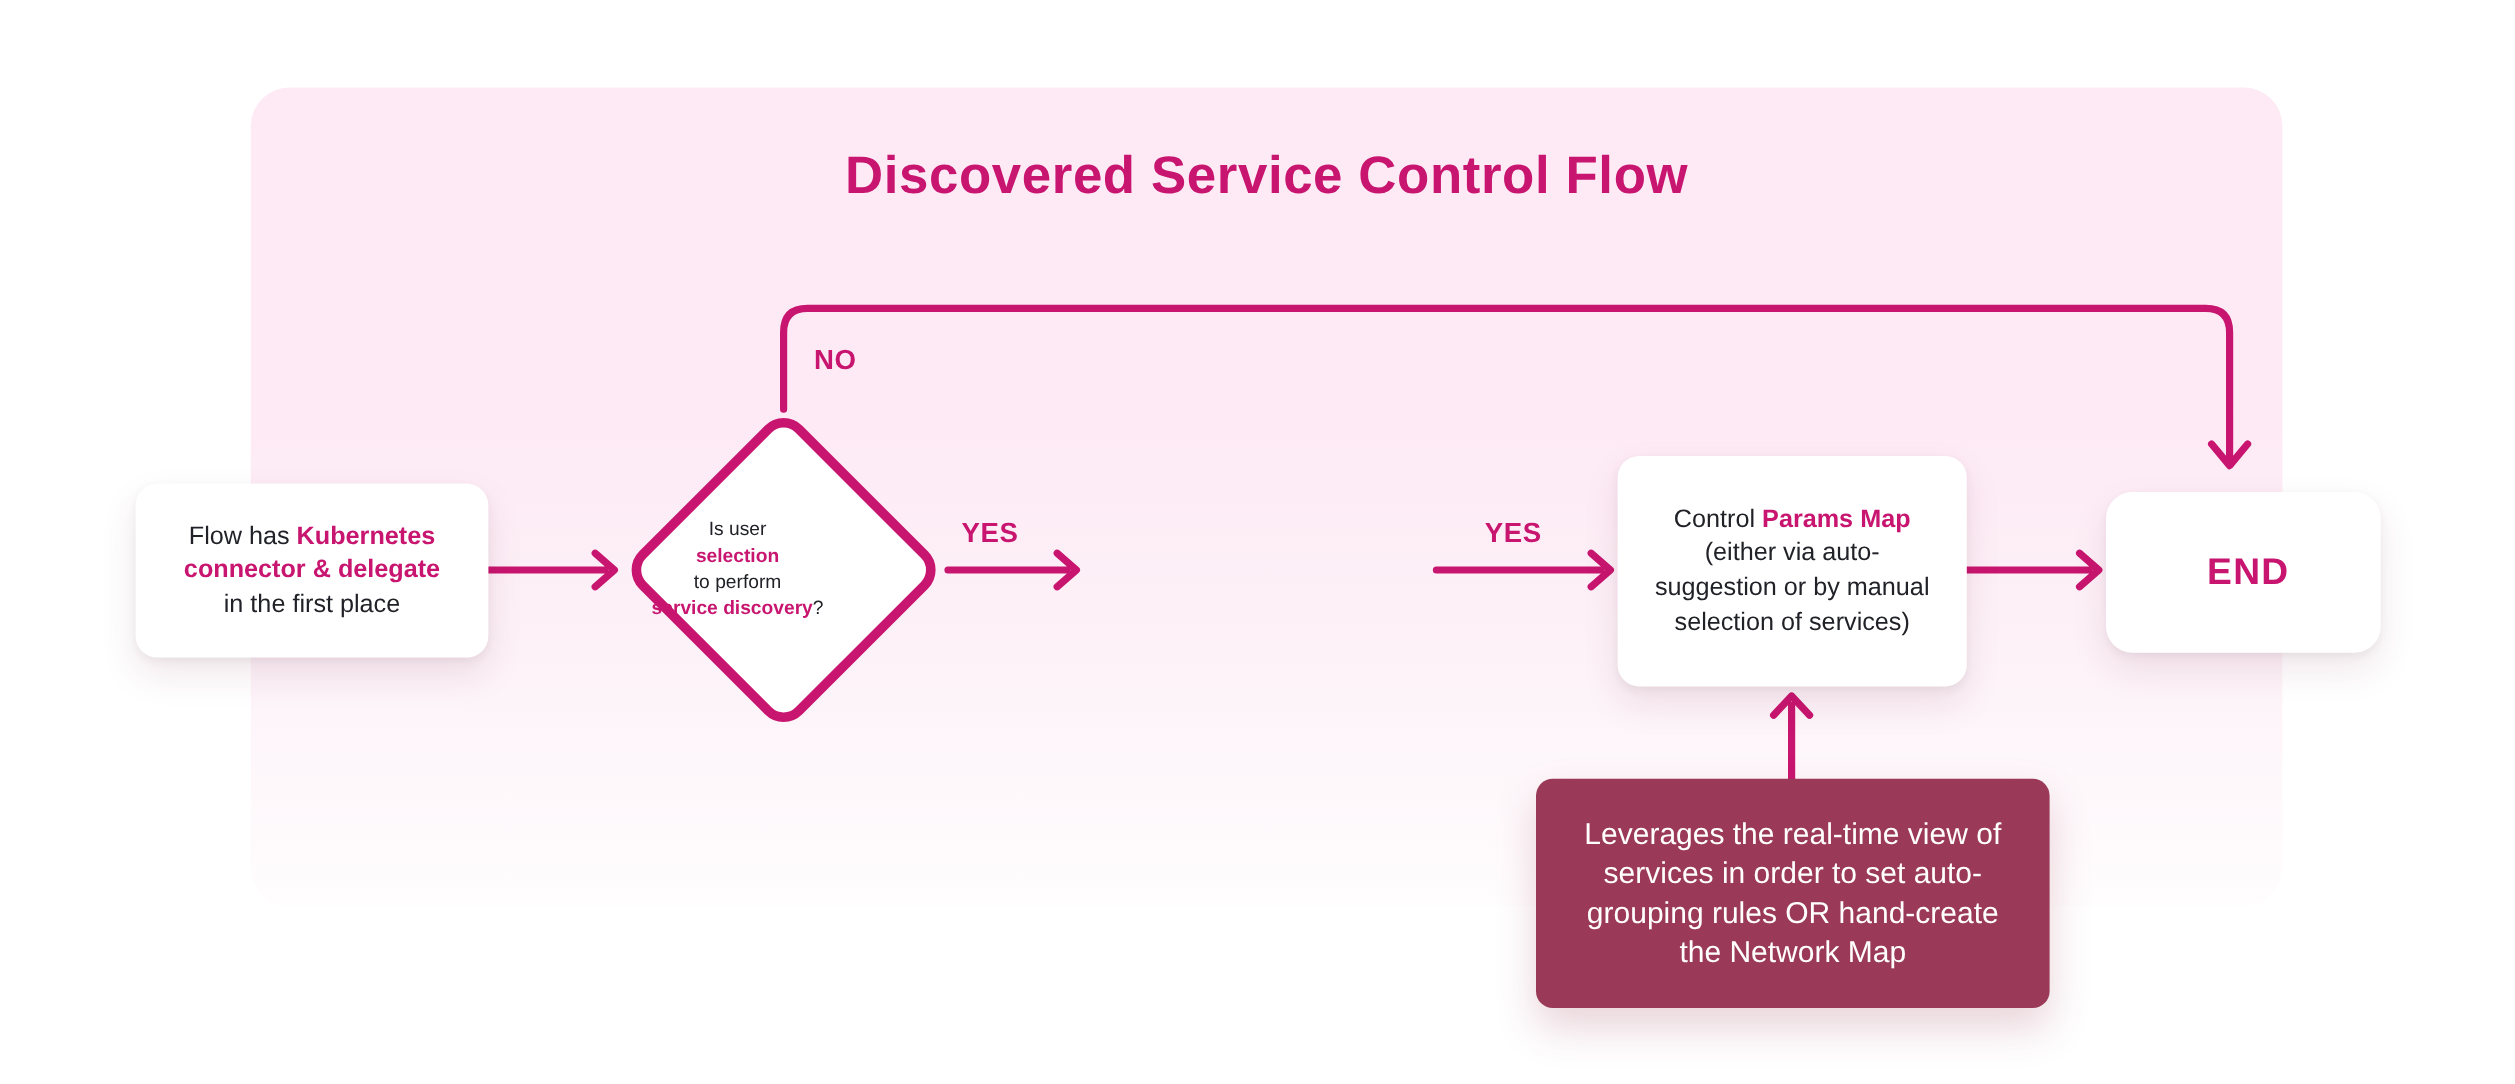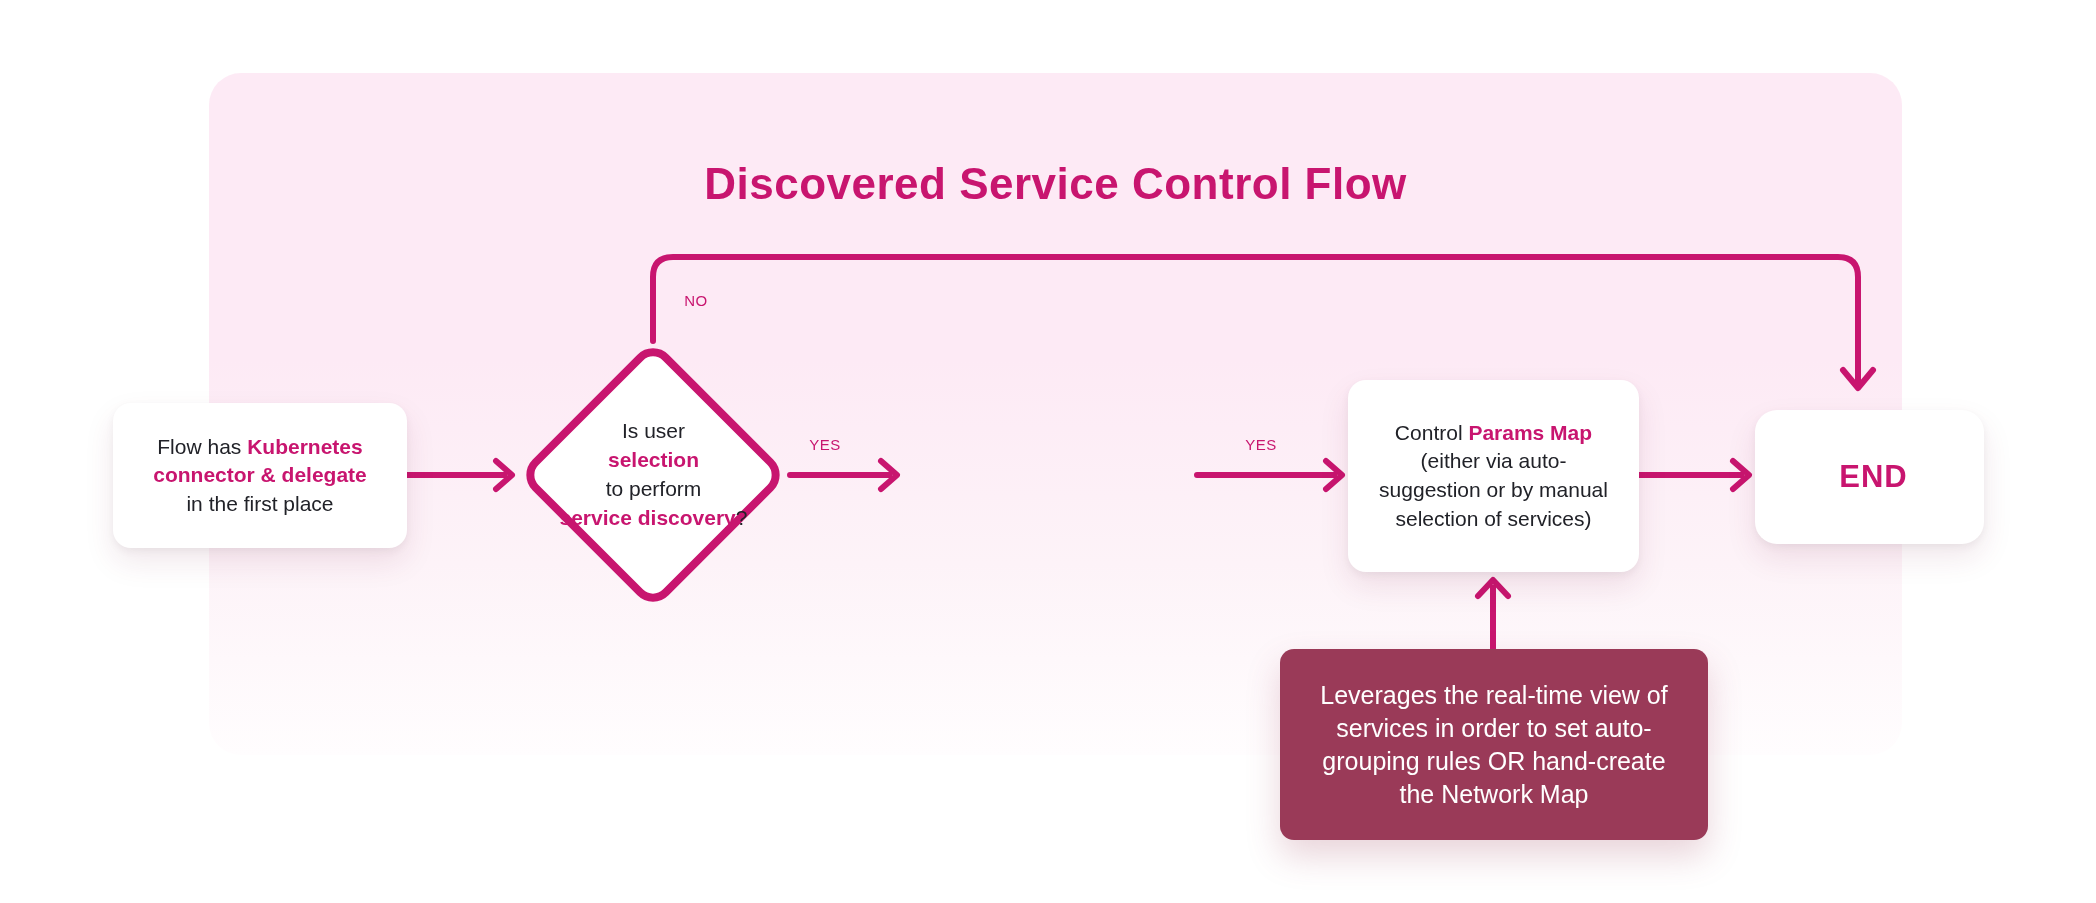--- a/index.html
+++ b/index.html
@@ -37,21 +37,20 @@
 
   .title {
     position: absolute;
     left: 209px; top: 122px;
     width: 1693px;
     text-align: center;
     font-size: 44px;
     font-weight: 700;
     letter-spacing: 0.5px;
     color: var(--accent);
-    margin-top: 37px;
   }
 
   svg.edges {
     position: absolute;
     left: 0; top: 0;
     width: 2096px; height: 903px;
     pointer-events: none;
   }
   svg.edges path {
     fill: none;
@@ -98,33 +97,33 @@
     border: 8px solid var(--accent);
     border-radius: 22px;
     transform: rotate(45deg);
   }
   .diamond-text {
     position: absolute;
     left: 543px; top: 395px;
     width: 221px; height: 160px;
     display: flex;
     align-items: center;
-    justify-content: center;
+    justify-content: flex-start;
     text-align: center;
     color: var(--text-dark);
-    font-size: 21px;
+    font-size: 16px;
     line-height: 1.38;
   }
   .diamond-text .txt { white-space: pre-line; }
 
   .edge-label {
     position: absolute;
     transform: translate(-50%, -50%);
-    font-size: 15px;
-    font-weight: 400;
+    font-size: 23px;
+    font-weight: 700;
     color: var(--accent);
     letter-spacing: 0.5px;
   }
   .label-yes1 { left: 825px;  top: 444px; }
   .label-yes2 { left: 1261px; top: 444px; }
   .label-no   { left: 696px;  top: 300px; }
 
   .note {
     position: absolute;
     left: 1280px; top: 649px;

